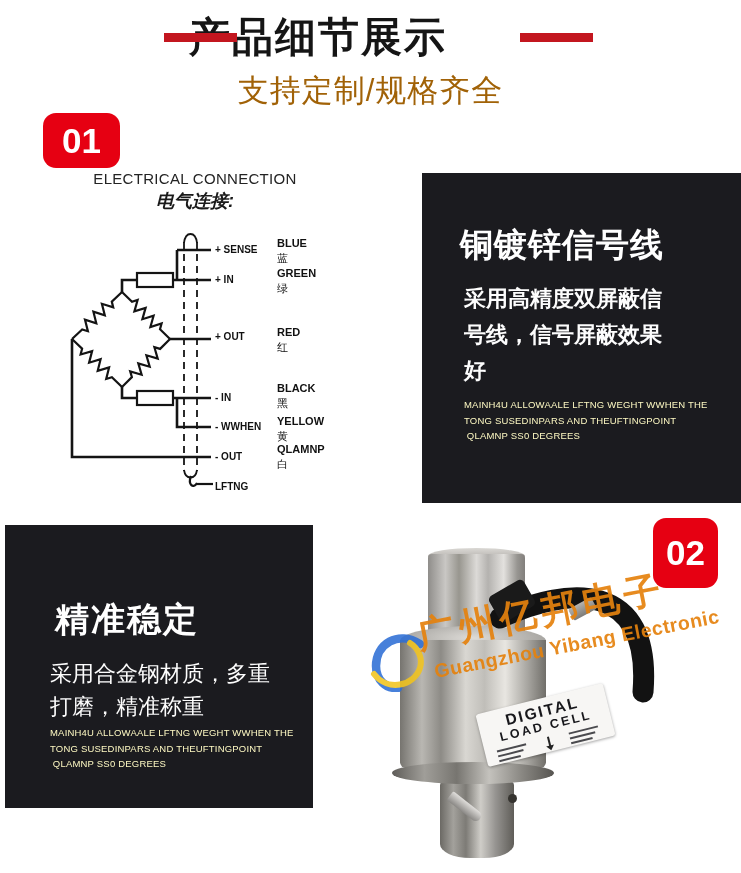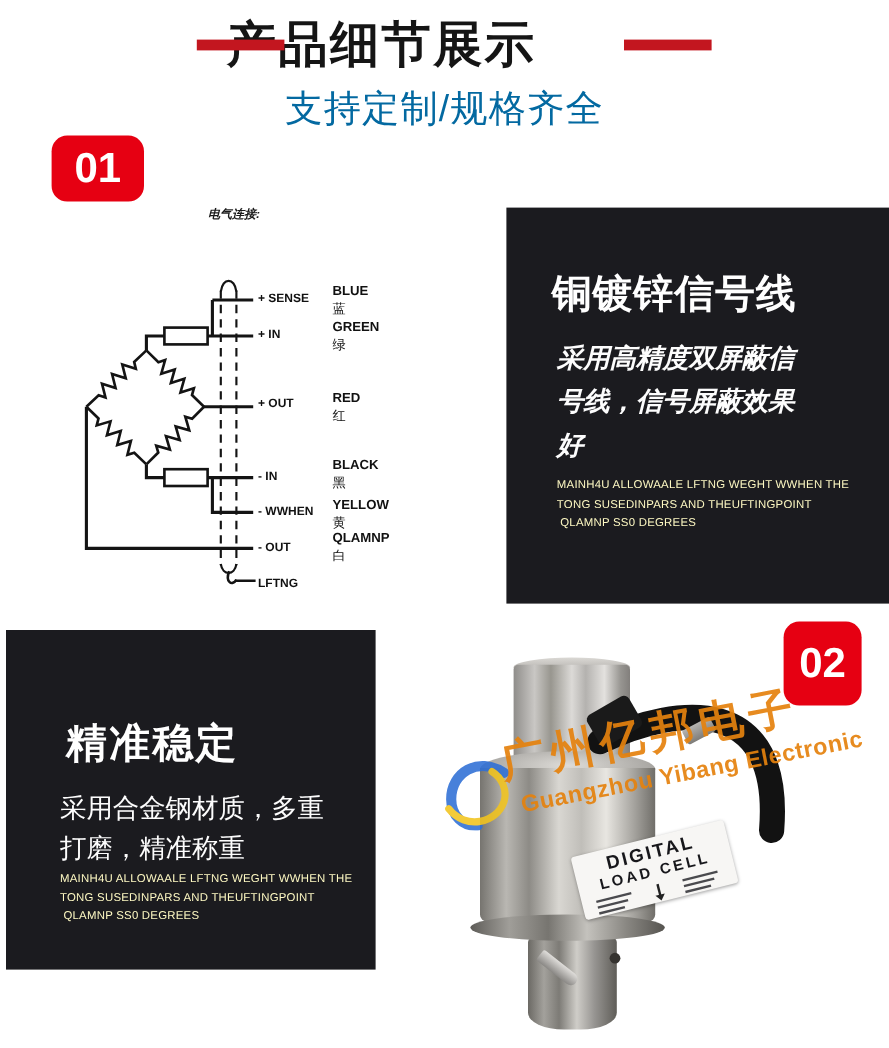--- a/index.html
+++ b/index.html
@@ -5,49 +5,49 @@
   html,body{margin:0;padding:0;background:#fff;}
   .page{position:relative;width:741px;height:873px;background:#ffffff;overflow:hidden;
         font-family:"Liberation Sans","DejaVu Sans",sans-serif;color:#141414;}
 
   
   .main-title{position:absolute;top:10px;left:0;width:636px;text-align:center;
     font-size:41px;font-weight:700;letter-spacing:2px;color:#151515;}
   .title-bar{position:absolute;top:33px;width:73px;height:9px;background:#c3161f;}
   .title-bar.left{left:164px;} .title-bar.right{left:520px;}
   .sub-title{position:absolute;top:70px;left:0;width:741px;text-align:center;
-    font-size:31px;font-weight:400;letter-spacing:1px;color:#0369a1;}
+    font-size:31px;font-weight:400;letter-spacing:1px;color:#a16207;}
 
   
   .num-badge{position:absolute;background:#e60012;color:#fff;font-weight:700;
     display:flex;align-items:center;justify-content:center;border-radius:13px;}
   .badge-one{left:8px;top:113px;width:77px;height:55px;font-size:35px;margin-left:35px;}
   .badge-two{left:653px;top:518px;width:65px;height:70px;font-size:35px;}
 
   
   .diag-heading{position:absolute;left:50px;top:170px;width:290px;text-align:center;}
   .diag-heading .en{font-size:15px;color:#232323;letter-spacing:.3px;}
-  .diag-heading .zh{font-size:10px;font-style:italic;font-weight:700;color:#1a1a1a;margin-top:2px;}
+  .diag-heading .zh{font-size:18px;font-style:italic;font-weight:700;color:#1a1a1a;margin-top:2px;}
   .diagram{position:absolute;left:60px;top:222px;width:262px;height:290px;}
   .diagram svg{position:absolute;left:0;top:0;}
   .wire-name{position:absolute;left:155px;height:16px;line-height:16px;
     font-size:10px;font-weight:700;color:#111;white-space:nowrap;}
   .wire-color{position:absolute;left:217px;white-space:nowrap;}
   .wire-color .wc-en{font-size:11px;font-weight:700;line-height:13px;color:#111;}
   .wire-color .wc-zh{font-size:11px;line-height:17px;color:#111;}
 
   
   .panel{position:absolute;background:#1b1b1f;color:#fff;}
   .panel-signal{left:422px;top:173px;width:343px;height:330px;}
   .panel-precise{left:5px;top:525px;width:308px;height:283px;}
   .panel .p-title{position:absolute;font-weight:700;color:#ffffff;}
   .panel-signal .p-title{left:38px;top:50px;font-size:33px;letter-spacing:1px;}
   .panel-precise .p-title{left:50px;top:72px;font-size:34px;letter-spacing:2px;}
   .panel .p-desc{position:absolute;color:#fdfdfd;}
-  .panel-signal .p-desc{left:42px;top:108px;width:215px;font-size:22px;font-weight:700;line-height:36px;font-style:italic;}
+  .panel-signal .p-desc{left:42px;top:108px;width:215px;font-size:22px;font-weight:700;line-height:36px;}
   .panel-precise .p-desc{left:45px;top:132px;width:240px;font-size:22px;font-weight:400;line-height:33px;}
   .panel .fine{position:absolute;color:#fef9c3;}
   .panel-signal .fine{left:42px;top:224px;}
   .panel-precise .fine{left:45px;top:200px;}
   .fine-line{font-size:9.5px;line-height:15.5px;letter-spacing:.2px;font-weight:500;white-space:pre;}
 
   
   .product{position:absolute;left:330px;top:540px;width:411px;height:333px;}
   .metal{position:absolute;}
   .top-cap{left:98px;top:8px;width:97px;height:16px;border-radius:50%;z-index:1;
@@ -98,20 +98,21 @@
 <div class="page">
 
   <div class="main-title">产品细节展示</div>
   <div class="title-bar left"></div>
   <div class="title-bar right"></div>
   <div class="sub-title">支持定制/规格齐全</div>
 
   <div class="num-badge badge-one">01</div>
 
   <div class="diag-heading">
+    <div class="en">ELECTRICAL CONNECTION</div>
     <div class="zh">电气连接:</div>
   </div>
 
   <div class="diagram">
     <svg id="bridge-svg" width="262" height="290" viewBox="0 0 262 290">
         <path d="M62,70 L51.8,79.6 L53.2,85.4 L41.9,81.8 L44.8,93.3 L33.4,89.7 L36.3,101.3 L25.0,97.7 L27.9,109.2 L22.2,107.4 L12,117" stroke="#141414" stroke-width="2.2" fill="none"></path>
         <path d="M62,70 L72.0,79.8 L77.6,78.0 L74.4,89.4 L85.6,85.9 L82.4,97.2 L93.6,93.7 L90.4,105.0 L101.6,101.5 L100.0,107.2 L110,117" stroke="#141414" stroke-width="2.2" fill="none"></path>
         <path d="M62,165 L51.9,155.3 L46.2,157.0 L49.1,145.4 L37.7,148.8 L40.6,137.2 L29.1,140.7 L32.1,129.1 L20.6,132.5 L22.1,126.7 L12,117" stroke="#141414" stroke-width="2.2" fill="none"></path>
         <path d="M62,165 L71.9,155.1 L70.2,149.4 L81.6,152.7 L78.3,141.4 L89.7,144.7 L86.4,133.3 L97.7,136.6 L94.4,125.2 L100.1,126.9 L110,117" stroke="#141414" stroke-width="2.2" fill="none"></path>
         <path d="M117,28 L151,28" stroke="#141414" stroke-width="2.6" fill="none"></path>

